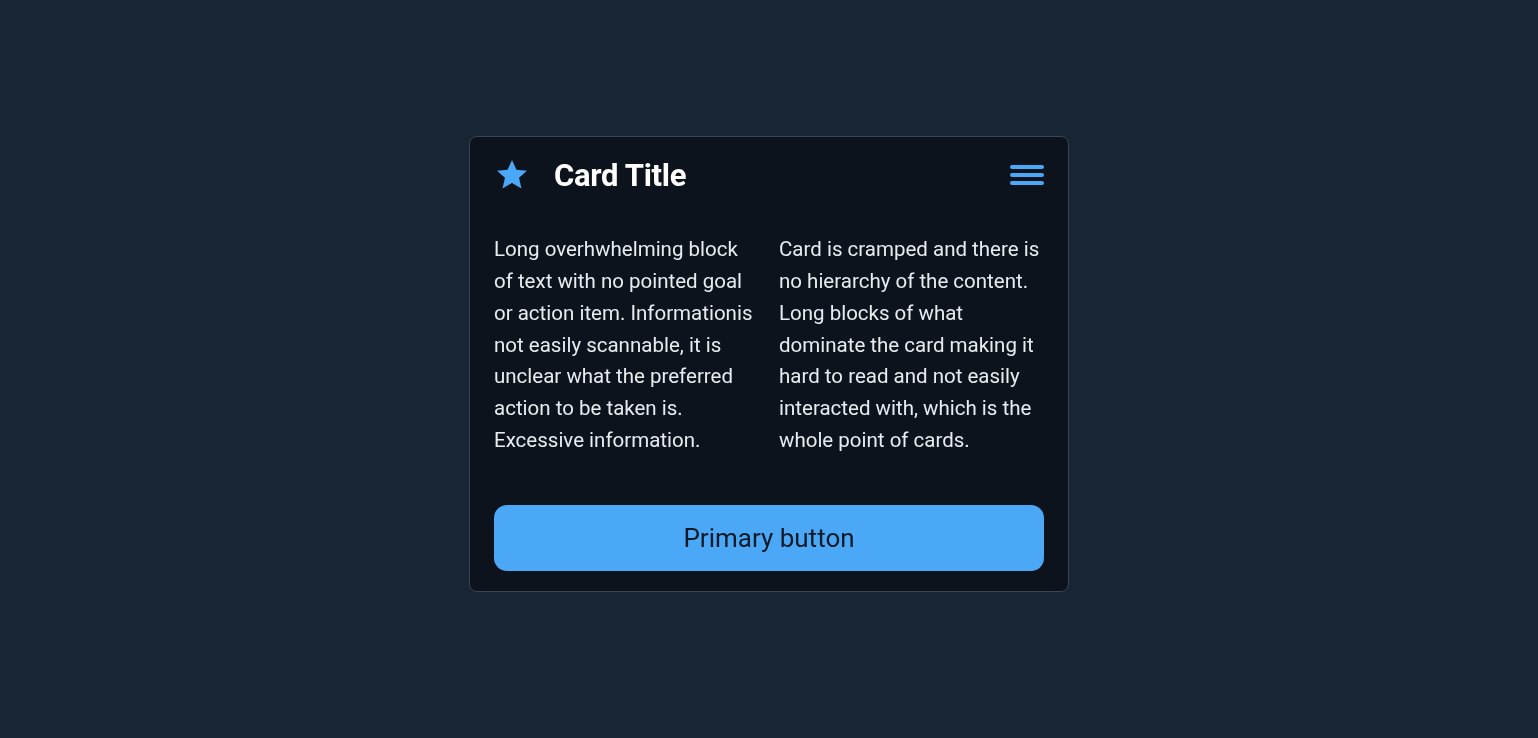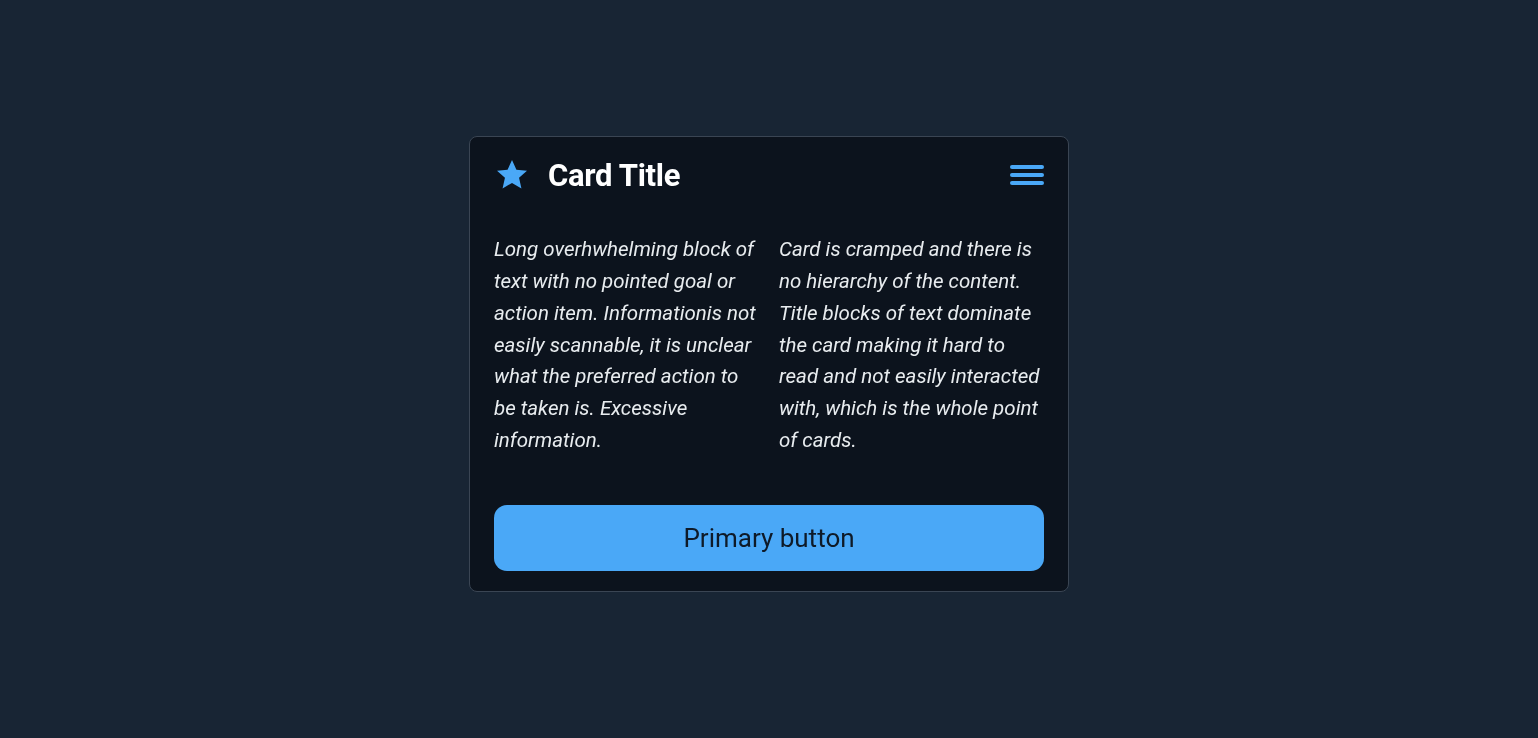--- a/index.html
+++ b/index.html
@@ -31,21 +31,21 @@
     .card-header {
       display: flex;
       align-items: center;
       justify-content: space-between;
       margin-bottom: 40px;
     }
     
     .card-header-left {
       display: flex;
       align-items: center;
-      gap: 18px;
+      gap: 24px;
     }
     
     .star-icon {
       width: 36px;
       height: 36px;
       flex-shrink: 0;
     }
     
     .card-title {
       color: #ffffff;
@@ -58,21 +58,20 @@
       width: 34px;
       height: 24px;
       flex-shrink: 0;
       cursor: pointer;
     }
     
     .card-body {
       display: flex;
       gap: 20px;
       margin-bottom: 48px;
-      font-style: italic;
     }
     
     .card-column {
       flex: 1;
       color: #e8ecef;
       font-size: 20.5px;
       line-height: 1.56;
       font-weight: 400;
     }
     
@@ -106,17 +105,17 @@
       <svg viewBox="0 0 34 24" width="34" height="24">
         <rect x="0" y="2" width="34" height="4" rx="2" fill="#4aa8f7"></rect>
         <rect x="0" y="10" width="34" height="4" rx="2" fill="#4aa8f7"></rect>
         <rect x="0" y="18" width="34" height="4" rx="2" fill="#4aa8f7"></rect>
       </svg>
     </span>
   </div>
   
   <div class="card-body">
     <div class="card-column">Long overhwhelming block of text with no pointed goal or action item. Informationis not easily scannable, it is unclear what the preferred action to be taken is. Excessive information.</div>
-    <div class="card-column">Card is cramped and there is no hierarchy of the content. Title blocks of text dominate the card making it hard to read and not easily interacted with, which is the whole point of cards.</div>
+    <div class="card-column">Card is cramped and there is no hierarchy of the content. Long blocks of what dominate the card making it hard to read and not easily interacted with, which is the whole point of cards.</div>
   </div>
   
   <button class="primary-button">Primary button</button>
 </div>
 
 </body></html>

